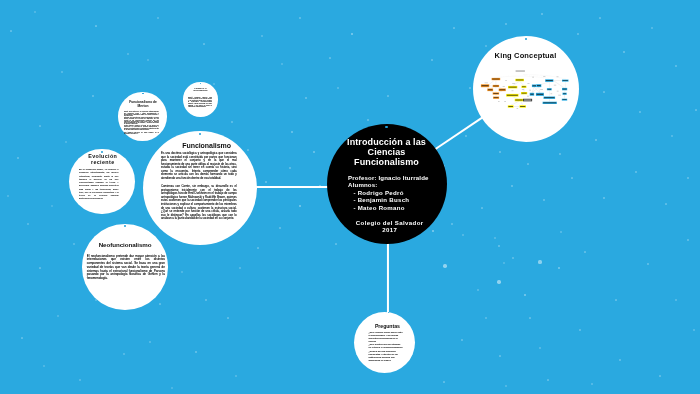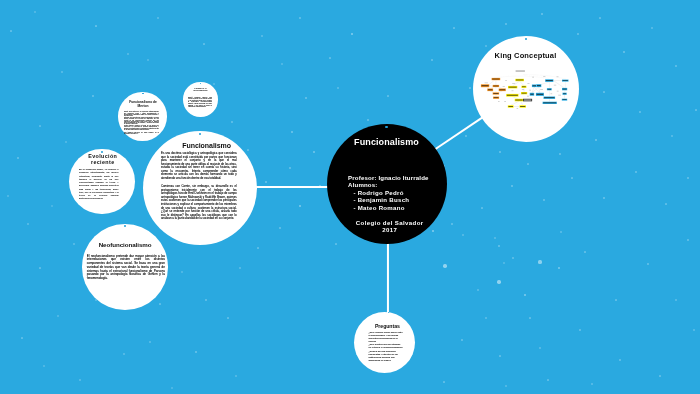--- a/index.html
+++ b/index.html
@@ -313,20 +313,22 @@
 
 <div class="node" style="left:354.4px;top:311.8px;width:61.0px;height:61.0px;">
 <div class="title" style="position:absolute;left:2.5px;top:11.5px;width:61px;font-size:5.2px;letter-spacing:-0.05px;">Preguntas</div>
 <div class="para" style="position:absolute;left:14.0px;top:19.2px;width:34.6px;font-size:2.35px;line-height:3.1px;text-align:left;white-space:pre-line;">¿Qué relación puede haber entre el funcionalismo y las demás corrientes sociológicas de la época?
 ¿Qué aportes nuevos introdujo en la teoría el neofuncionalismo?
 ¿Cuáles son las funciones manifiestas y latentes de las instituciones sociales que analizamos en clase?</div>
 </div>
 
 <div class="node dark" style="left:326.5px;top:124.0px;width:120.0px;height:120.0px;">
 <div class="title" style="position:absolute;left:0;top:13.2px;width:120px;font-size:9.0px;color:#fff;line-height:10.0px;letter-spacing:0.1px;">
+        <div>Introducción a las</div>
+        <div>Ciencias</div>
         <div>Funcionalismo</div>
       </div>
 <div style="position:absolute;left:21.6px;top:50.0px;font-size:6.1px;color:#fff;font-weight:bold;line-height:7.4px;letter-spacing:0.16px;">
         <div>Profesor: Ignacio Iturralde</div>
         <div>Alumnos:</div>
         <div style="margin-left:5.3px;letter-spacing:0.28px;">- Rodrigo Pedró</div>
         <div style="margin-left:5.3px;letter-spacing:0.28px;">- Benjamin Busch</div>
         <div style="margin-left:5.3px;letter-spacing:0.28px;">- Mateo Romano</div>
       </div>
 <div style="position:absolute;left:3.2px;top:94.5px;width:120px;font-size:6.1px;color:#fff;font-weight:bold;text-align:center;line-height:7.4px;letter-spacing:0.37px;">

